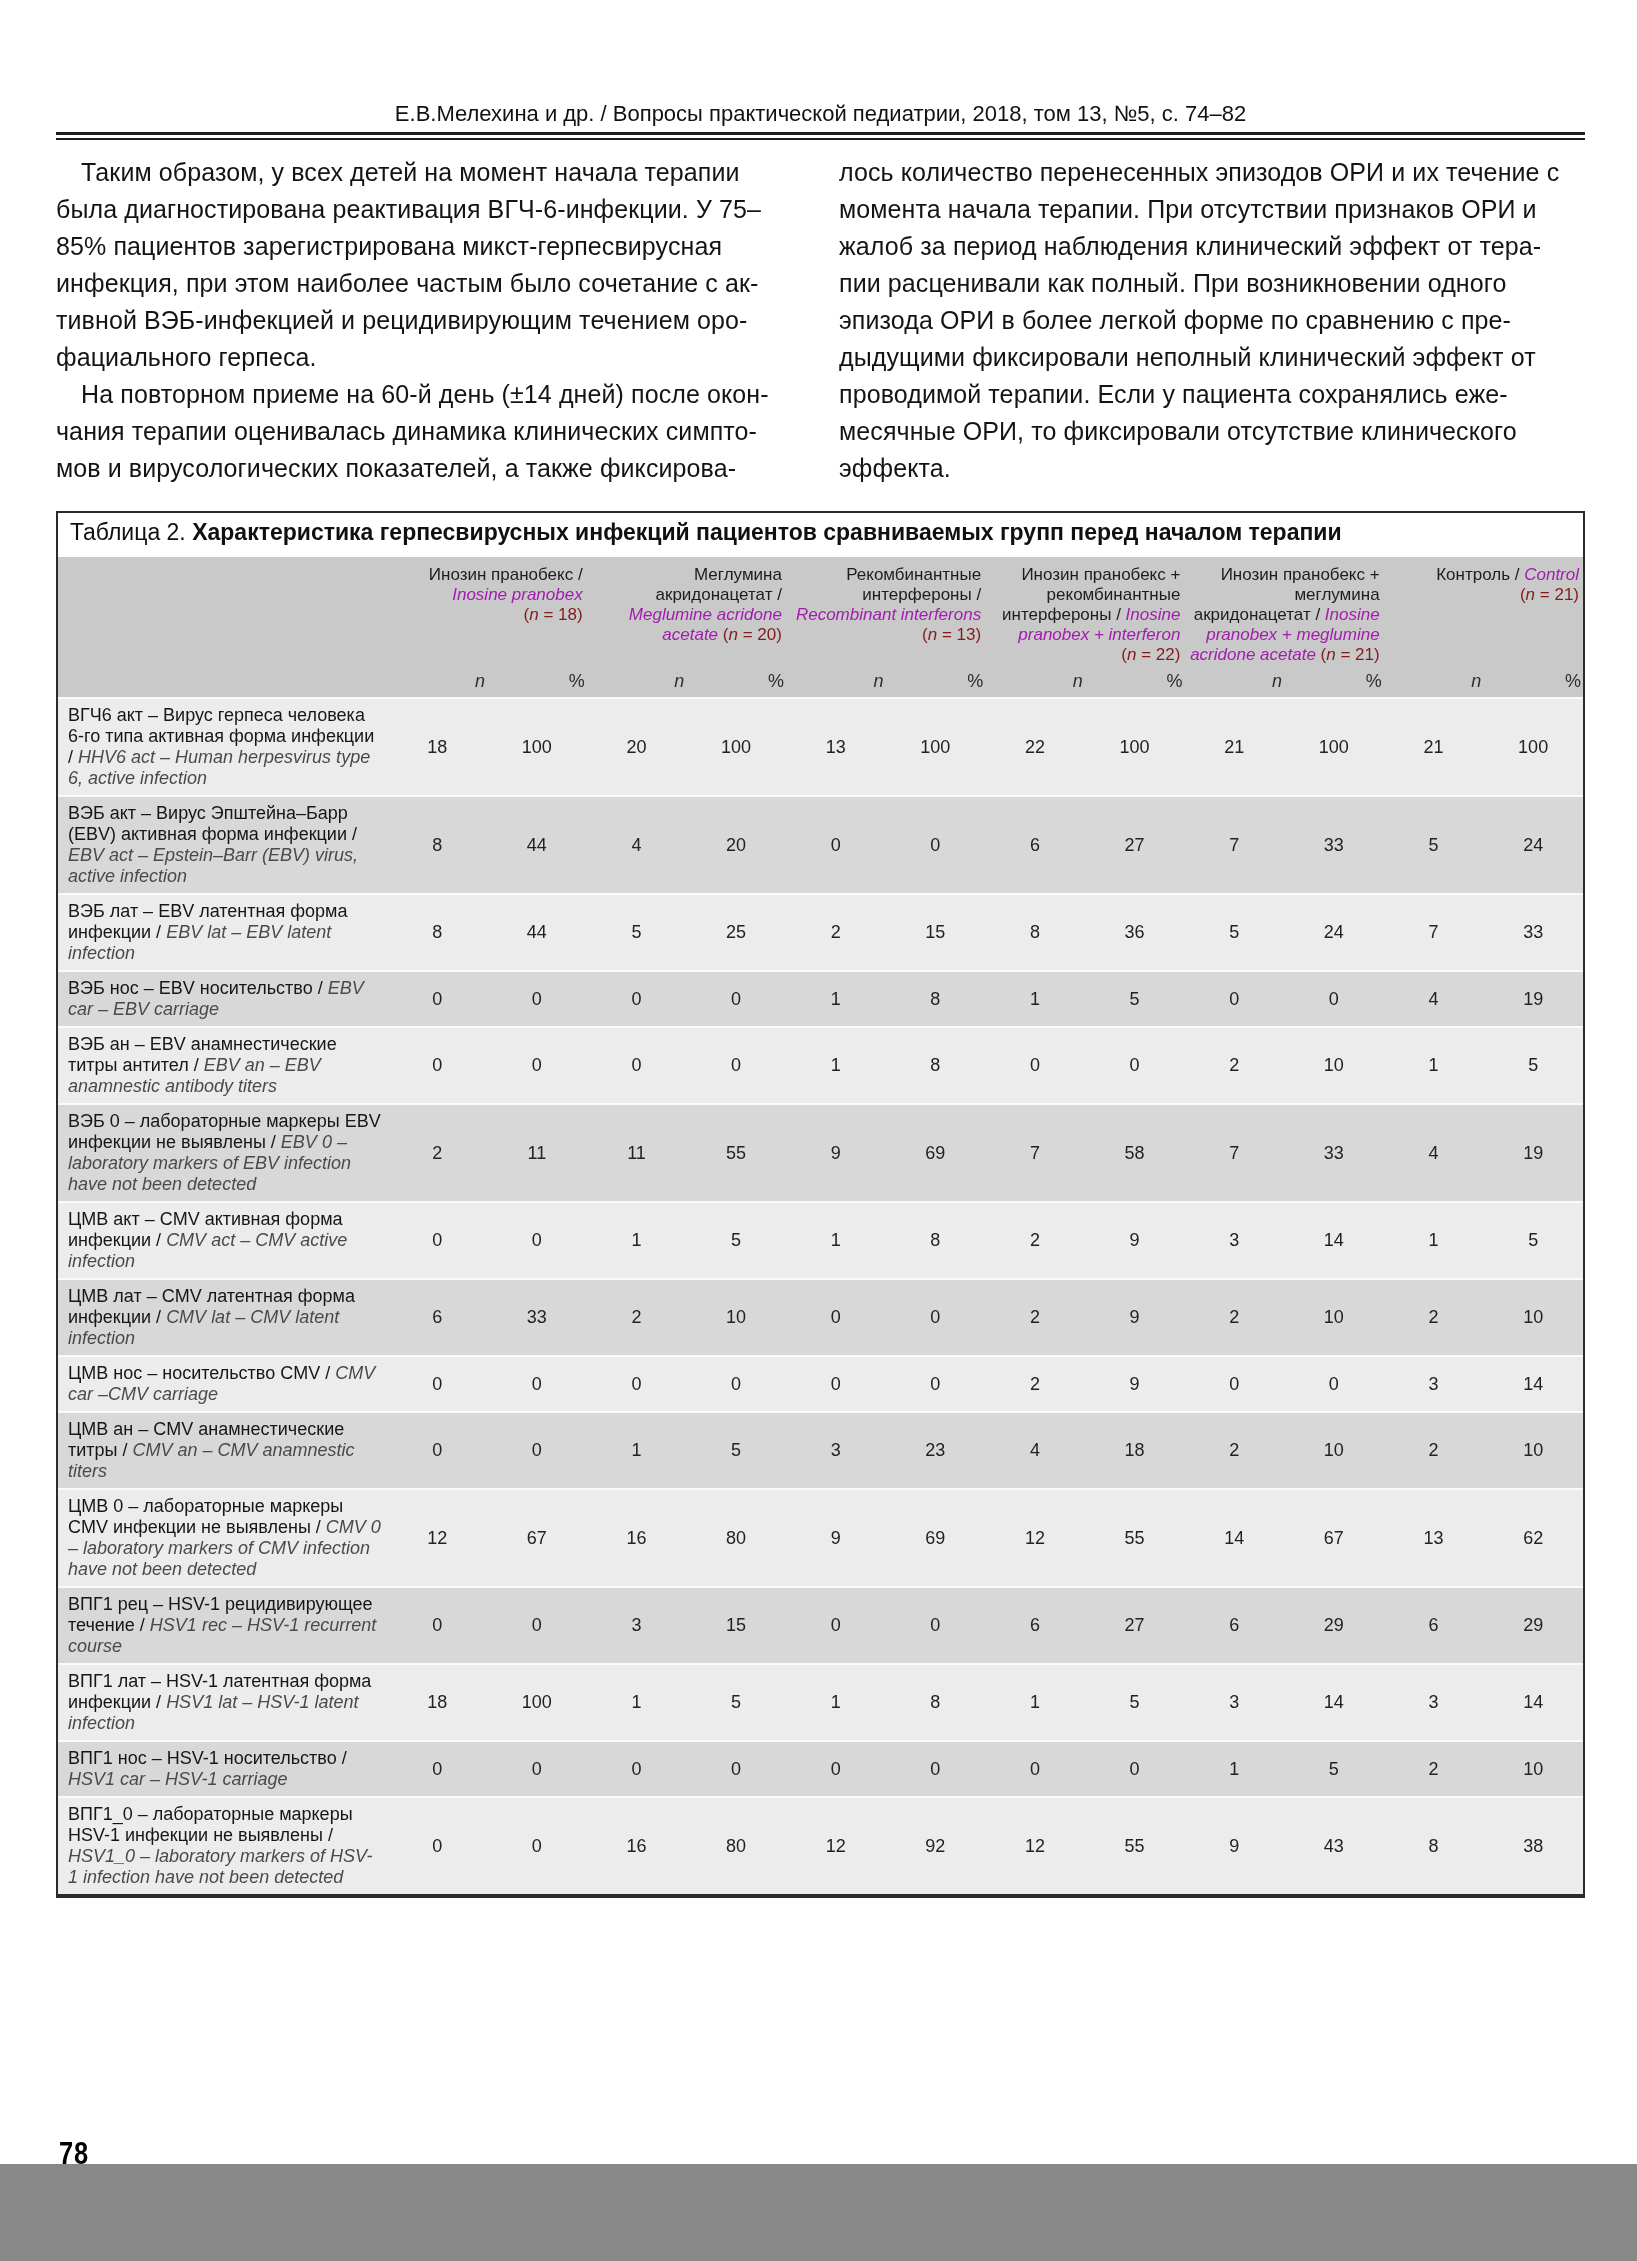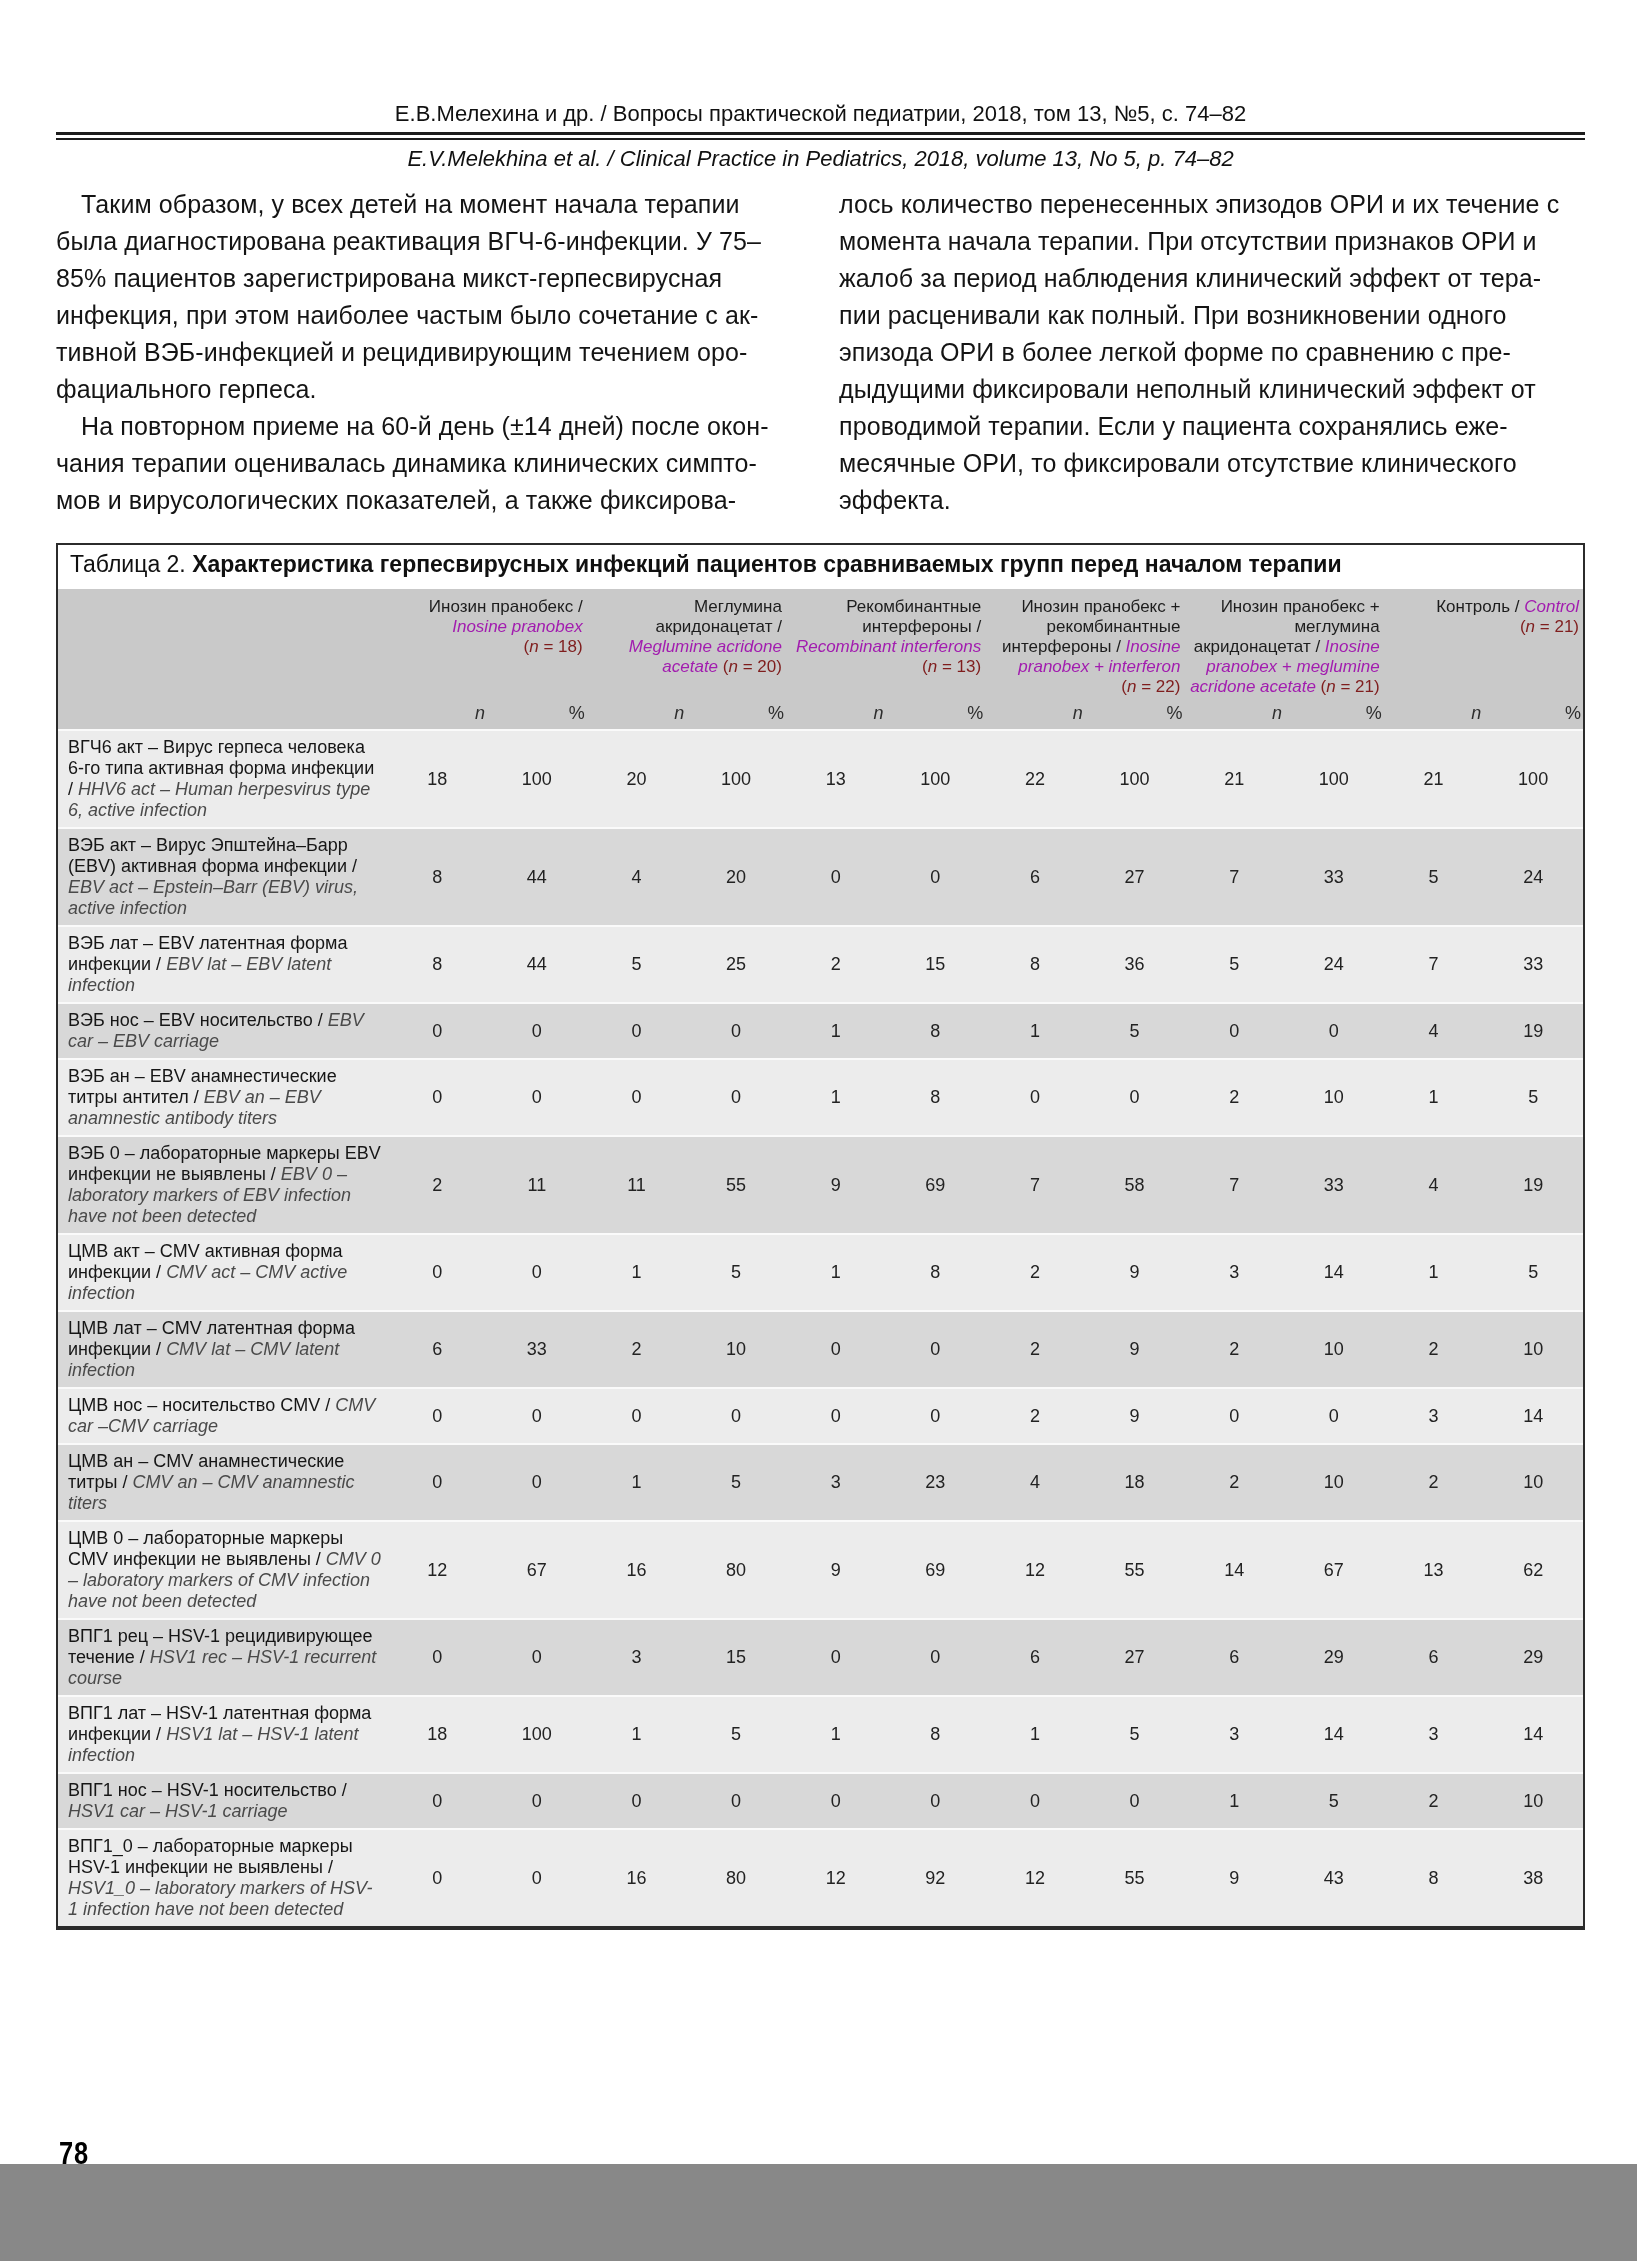--- a/index.html
+++ b/index.html
@@ -54,21 +54,20 @@
   }
 </style>
 </head>
 <body>
 
 <div class="page">
 
   <div class="running-head">
     <div class="citation">Е.В.Мелехина и др. / Вопросы практической педиатрии, 2018, том 13, №5, с. 74–82</div>
     <div class="head-rule"></div>
-    <div class="citation citation-en">E.V.Melekhina et al. / Clinical Practice in Pediatrics, 2018, volume 13, No 5, p. 74–82</div>
   </div>
 
   <div class="body-cols">
     <div class="body-col"> Таким образом, у всех детей на момент начала терапии
 была диагностирована реактивация ВГЧ-6-инфекции. У 75–
 85% пациентов зарегистрирована микст-герпесвирусная
 инфекция, при этом наиболее частым было сочетание с ак-
 тивной ВЭБ-инфекцией и рецидивирующим течением оро-
 фациального герпеса.
  На повторном приеме на 60-й день (±14 дней) после окон-

